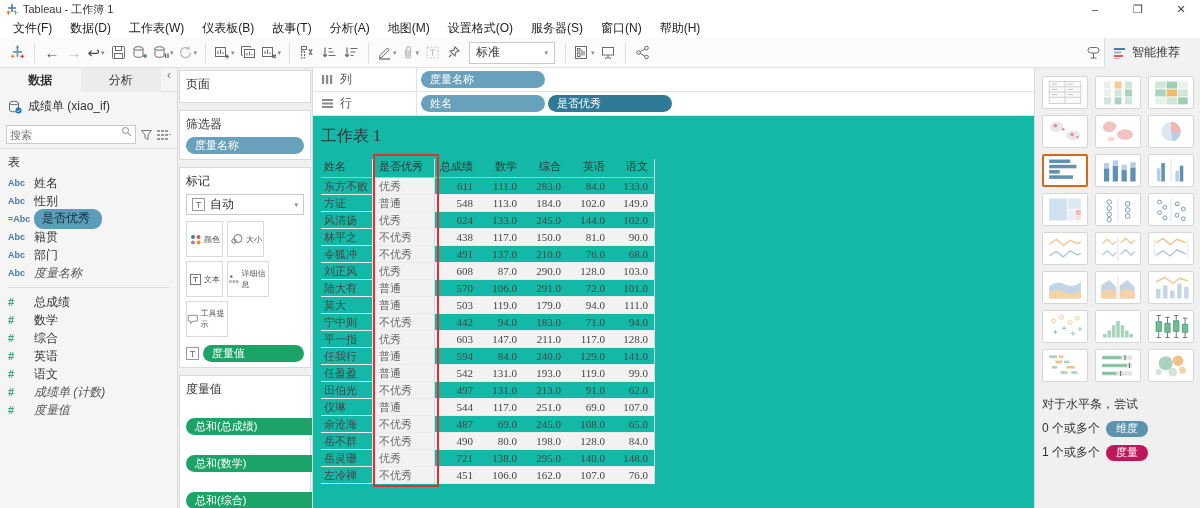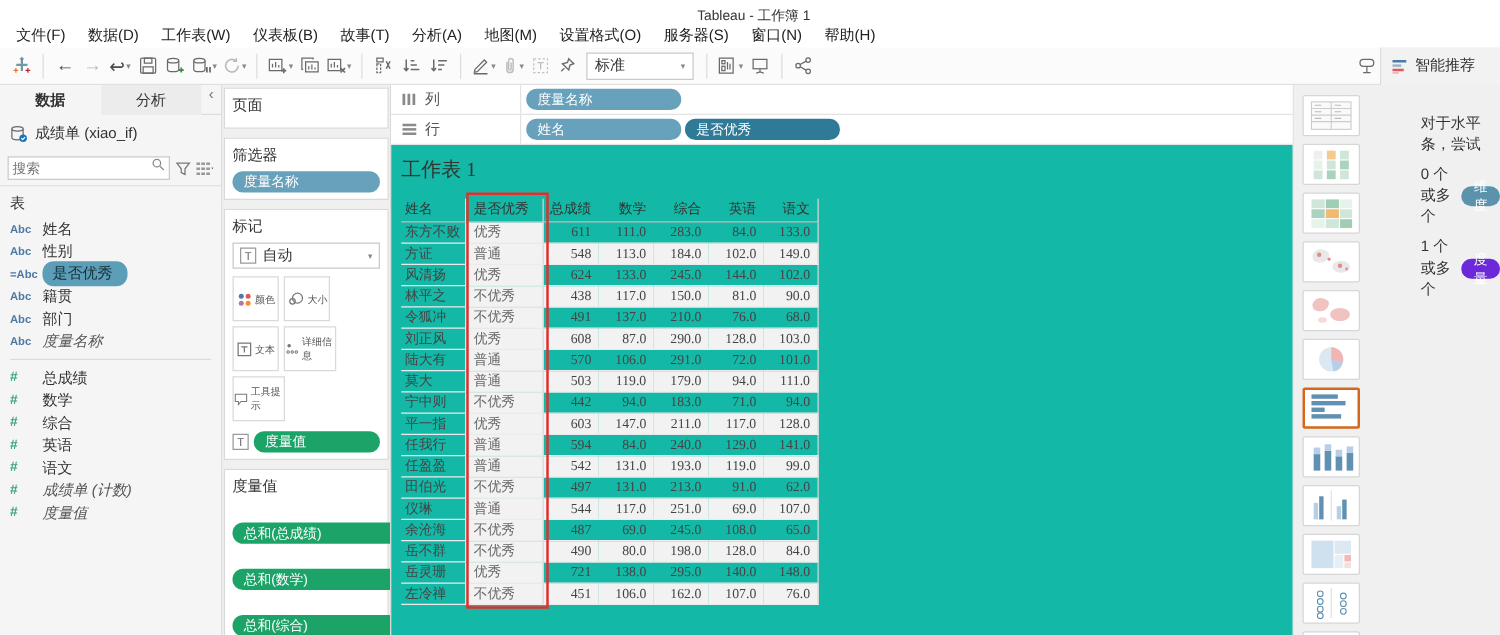--- a/index.html
+++ b/index.html
@@ -1,21 +1,21 @@
 <!DOCTYPE html>
 <html><head>
 <meta charset="utf-8">
 <style>
   * { margin:0; padding:0; box-sizing:border-box; }
   html,body { width:1200px; height:508px; overflow:hidden; }
   body { font-family:"Liberation Sans","DejaVu Sans",sans-serif; font-size:12px; color:#333; background:#fff; }
   .app { width:1200px; height:508px; display:flex; flex-direction:column; position:relative; }
 
   
-  .titlebar { height:18px; display:flex; align-items:center; padding-left:6px; gap:5px; font-size:11px; color:#333; background:#fff;flex-direction:column; }
+  .titlebar { height:18px; display:flex; align-items:center; padding-left:6px; gap:5px; font-size:11px; color:#333; background:#fff; }
   .titlebar .spacer { flex:1; }
   .winbtn { width:38px; height:18px; display:flex; align-items:center; justify-content:center; font-size:11px; color:#444; cursor:default; }
 
   
   .menubar { height:20px; display:flex; align-items:center; padding-left:4px; background:#fff; }
   .menuitem { padding:0 9px; height:20px; display:flex; align-items:center; color:#222; }
 
   
   .toolbar { height:30px; display:flex; align-items:center; background:#fbfbfb; border-bottom:1px solid #e1e1e1; padding-left:6px; }
   .tbtn { height:24px; min-width:22px; display:flex; align-items:center; justify-content:center; color:#5a5a5a; padding:0 2px; }
@@ -92,30 +92,30 @@
   .thead .c-num { color:#333; }
   .trow { height:17px; align-items:center; }
   .trow > div { height:17px; line-height:17px; border-bottom:1px solid #ebebeb; }
   .trow .c-flag { background:#f2f2f2; }
   .trow:nth-child(even) .c-num { background:#f2f2f2; }
   .trow .c-num:last-child { border-right:1px solid #d6d6d6; }
   .thead .c-num:last-child { border-right:1px solid #d6d6d6; }
   .redbox { position:absolute; left:52px; top:-2px; width:66px; height:333px; border:2px solid #e0302e; pointer-events:none; z-index:5; }
 
   
-  .showme { width:165px; background:#f0f0f0; display:flex; flex-direction:row; padding:8px 0 0 7px; }
+  .showme { width:165px; background:#f0f0f0; display:flex; flex-direction:column; padding:8px 0 0 7px; }
   .sm-grid { display:flex; flex-wrap:wrap; gap:6px 7px; width:158px; }
   .thumb { width:46px; height:33px; background:#fff; border:1px solid #d6d6d6; border-radius:2px; display:flex; align-items:center; justify-content:center; }
   .thumb.sel { border:2px solid #d4691e; }
   .thumb svg { display:block; }
   .sm-footer { margin-top:14px; font-size:12px; color:#333; display:flex; flex-direction:column; gap:7px; }
   .sm-try { display:flex; align-items:center; gap:6px; }
   .minipill { height:16px; border-radius:8px; color:#fff; font-size:11px; padding:0 10px; display:inline-flex; align-items:center; }
   .minipill.blue { background:#5b93ad; }
-  .minipill.green { background:#6d28d9; }
+  .minipill.green { background:#be185d; }
 </style>
 </head>
 <body>
 
 <div class="app">
 
   <div class="titlebar">
     <svg width="12" height="12" viewBox="0 0 12 12">
       <path d="M5.2 1h1.6v3.2H10v1.6H6.8V9H5.2V5.8H2V4.2h3.2z" fill="#4e79a7"></path>
       <path d="M1 7.6h1v1.6h1.6v1H2v1.6H1v-1.6H-.6" fill="#e8762d" transform="translate(1,0)"></path>

